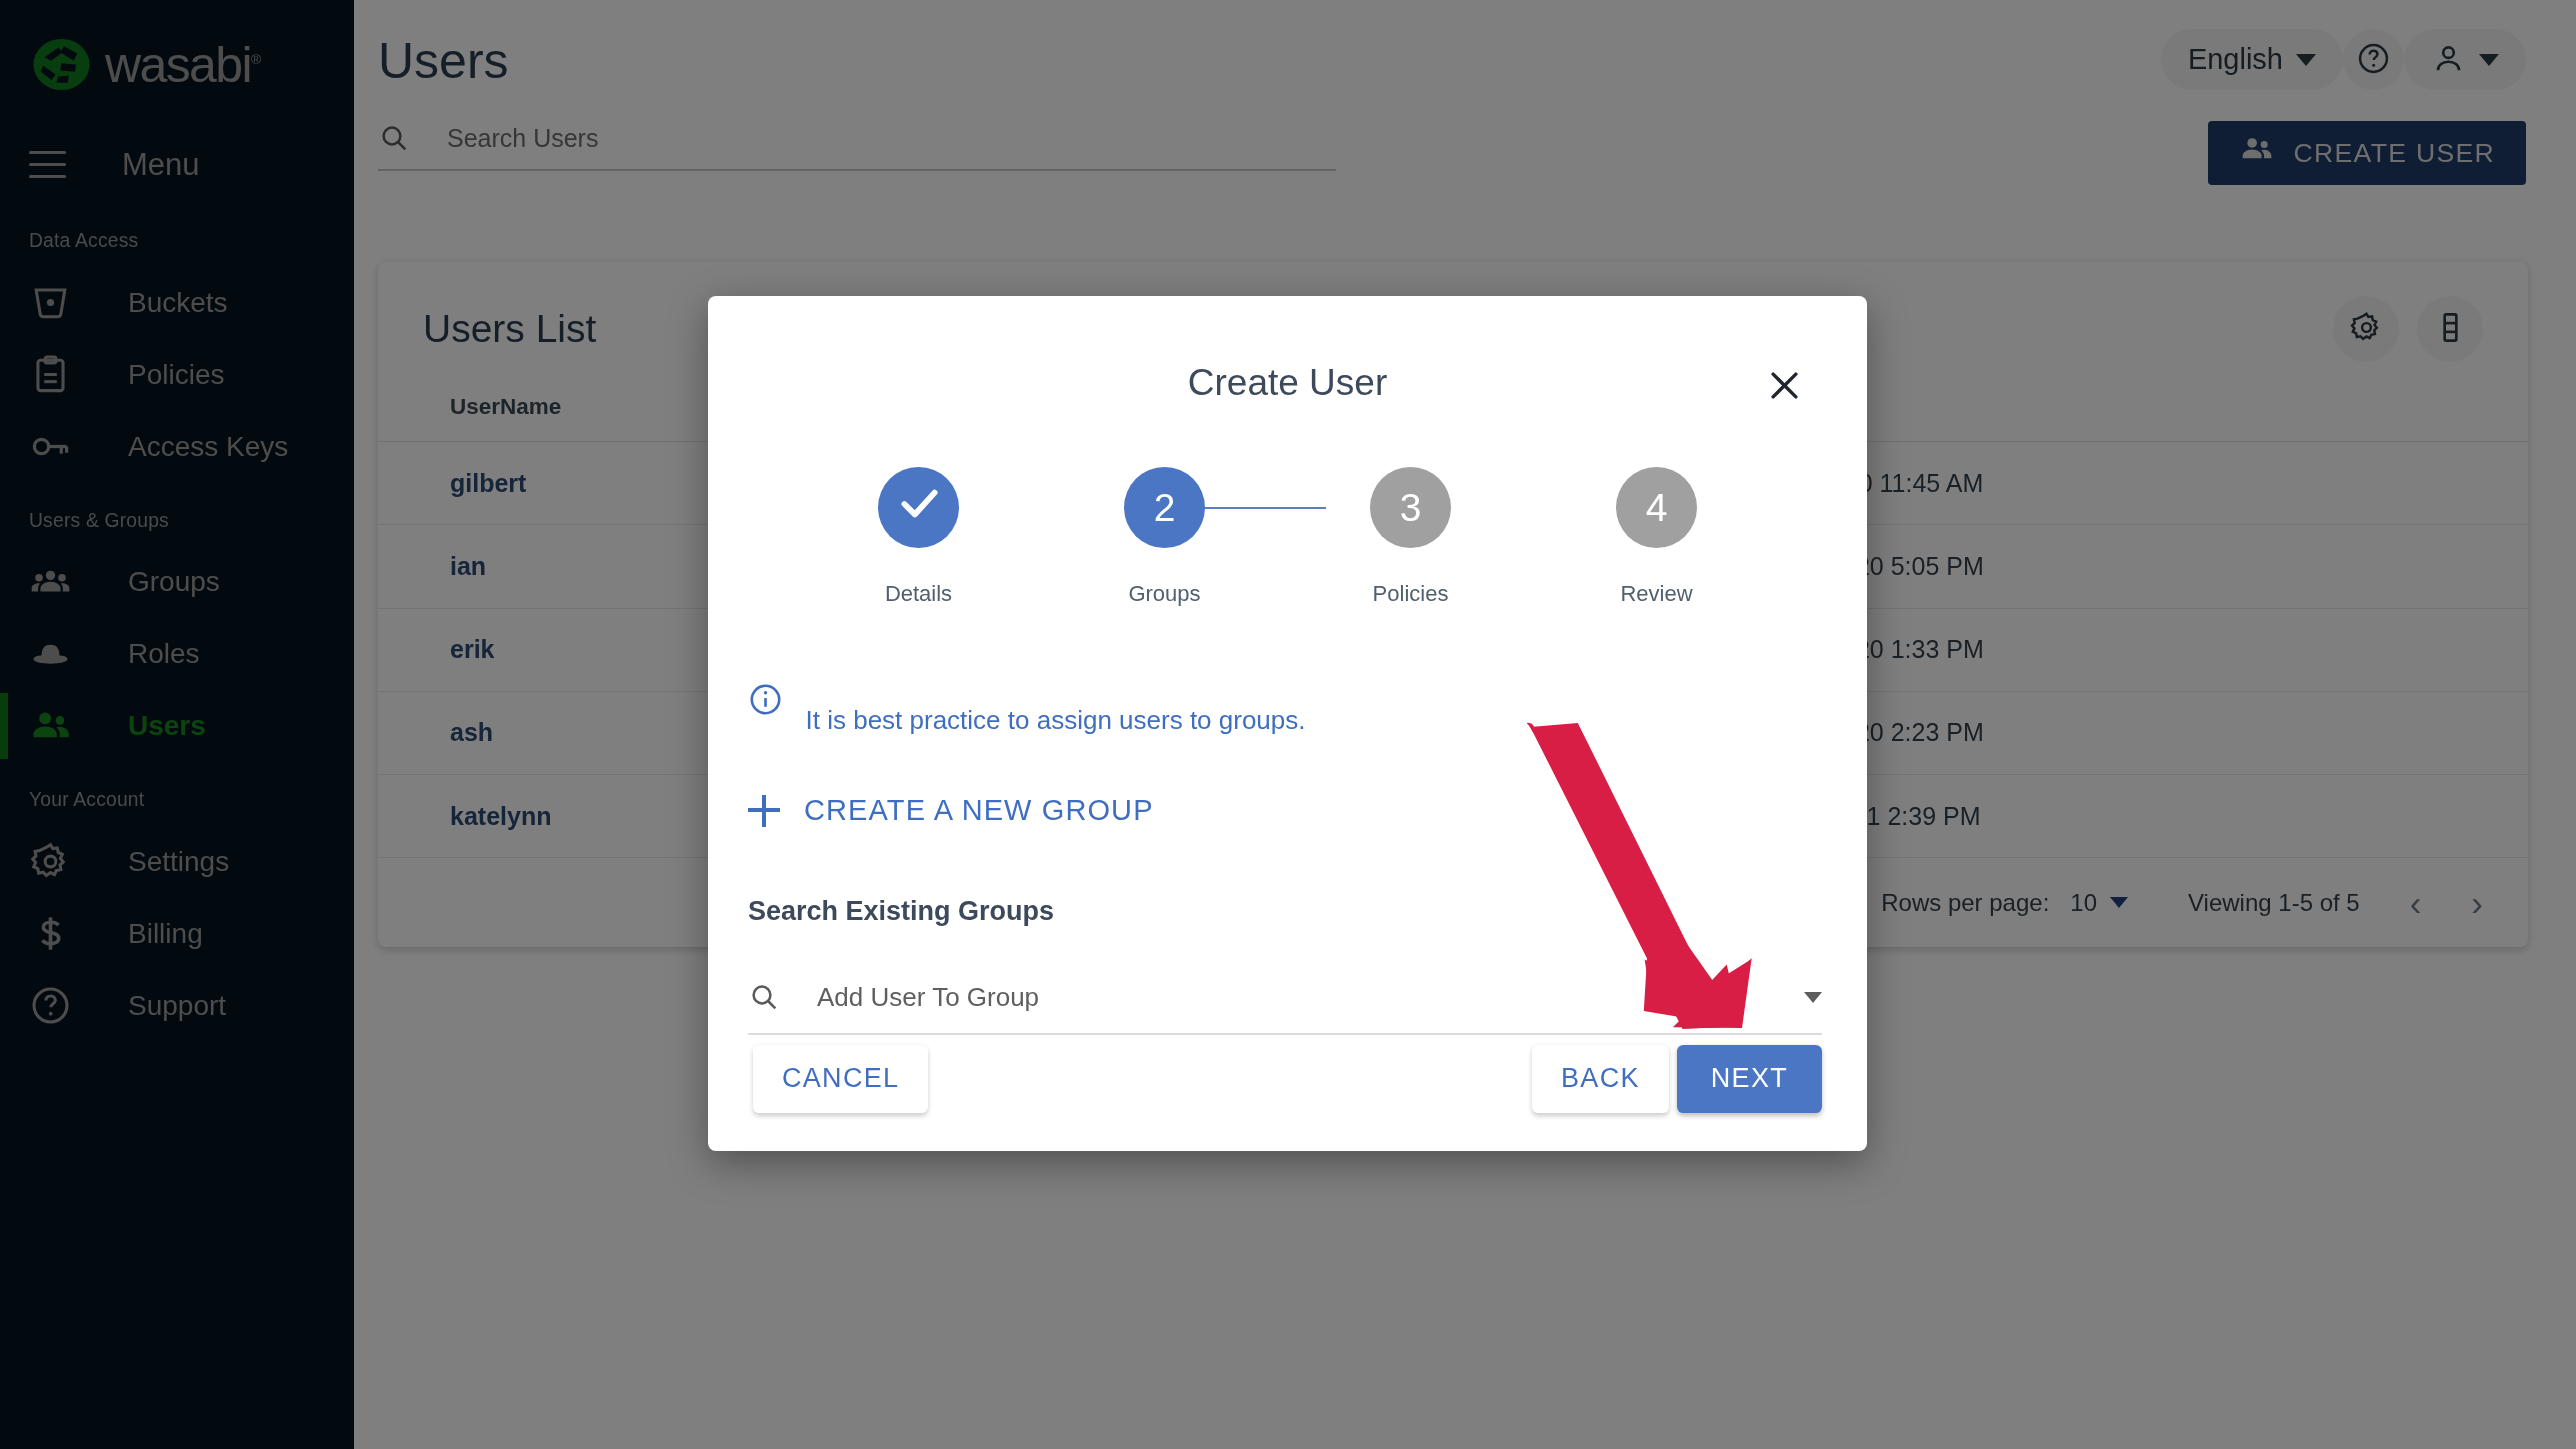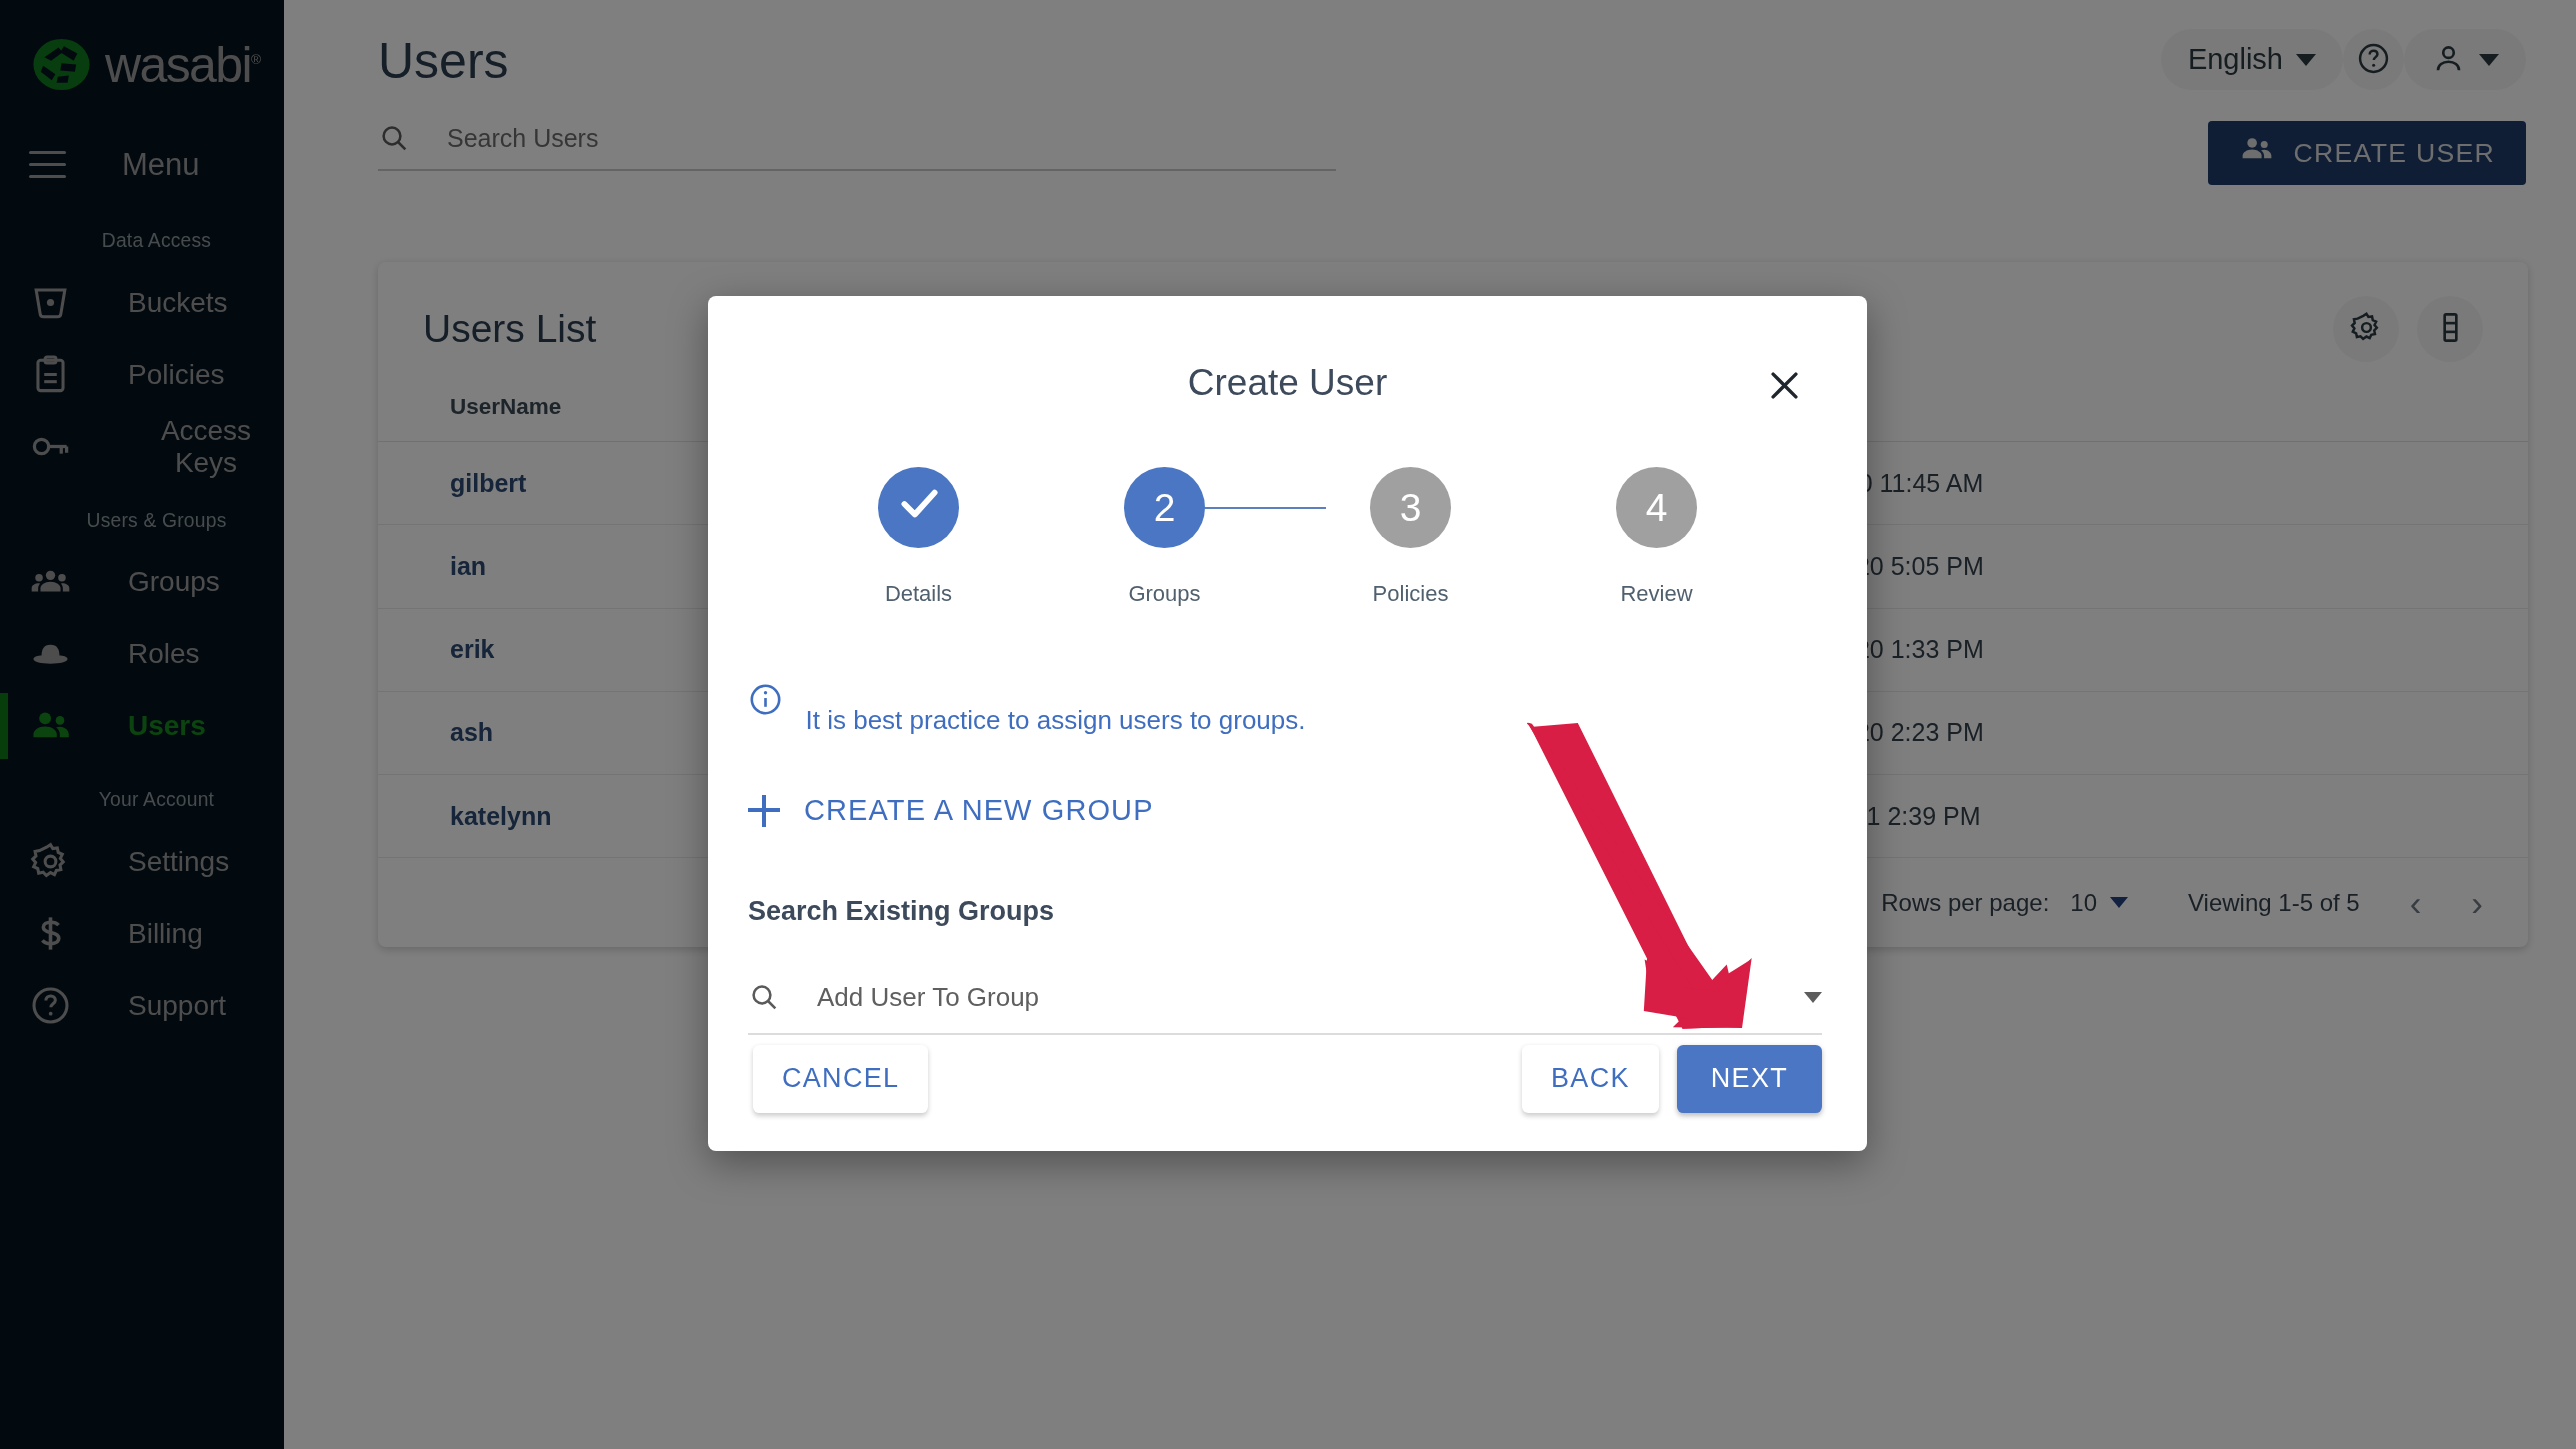--- a/index.html
+++ b/index.html
@@ -7,24 +7,23 @@
     width: 2576px; height: 1449px;
     font-family: "Liberation Sans", sans-serif;
     background: #ffffff;
     overflow: hidden;
   }
   #root { position: relative; width: 2576px; height: 1449px; }
 
   
   #sidebar {
     position: absolute; left: 0; top: 0;
-    width: 284px; height: 1449px;
+    width: 354px; height: 1449px;
     background: #06141f;
     z-index: 5;
-    text-align: center;
   }
   .logo-wrap { display: flex; align-items: center; padding: 34px 0 0 31px; }
   .logo-mark { width: 61px; height: 61px; flex: 0 0 61px; }
   .logo-word {
     margin-left: 13px;
     font-size: 50px;
     letter-spacing: -1.6px;
     color: #9b9b9b;
     font-weight: 400;
     line-height: 1;
@@ -177,21 +176,21 @@
   .gs-underline { height: 1.6px; background: #dcdcdc; margin-top: 11.3px; margin-left: 0; }
 
   .dlg-footer { position: absolute; left: 0; right: 0; bottom: 0; height: 145px; display: flex; align-items: center; justify-content: space-between; padding: 0 45px; }
   .btn {
     border: none; border-radius: 6.4px; cursor: pointer;
     font-size: 27px; letter-spacing: 1.3px;
     font-family: "Liberation Sans", sans-serif;
   }
   .btn-ghost { background: #ffffff; color: #3f6ec0; height: 68px; padding: 0 29px; box-shadow: 0 2.4px 5.6px rgba(0,0,0,0.2); }
   .btn-primary { background: #4a76c4; color: #ffffff; height: 68px; padding: 0 34px; box-shadow: 0 2.4px 5.6px rgba(0,0,0,0.25); }
-  .footer-right { display: flex; gap: 18px; }
+  .footer-right { display: flex; gap: 8px; }
 
   
   #arrow { position: absolute; left: 0; top: 0; width: 2576px; height: 1449px; z-index: 40; pointer-events: none; }
 </style>
 </head>
 <body>
 
 <div id="root">
 
   <div id="sidebar">

